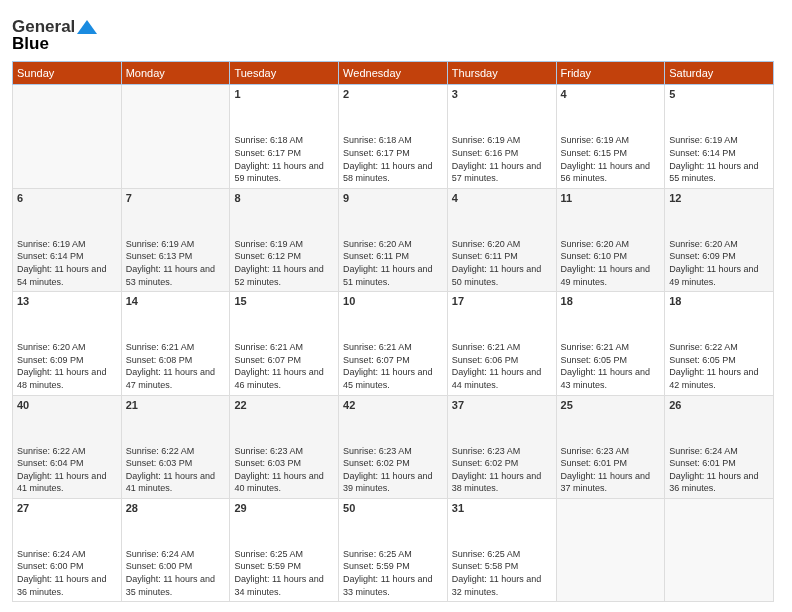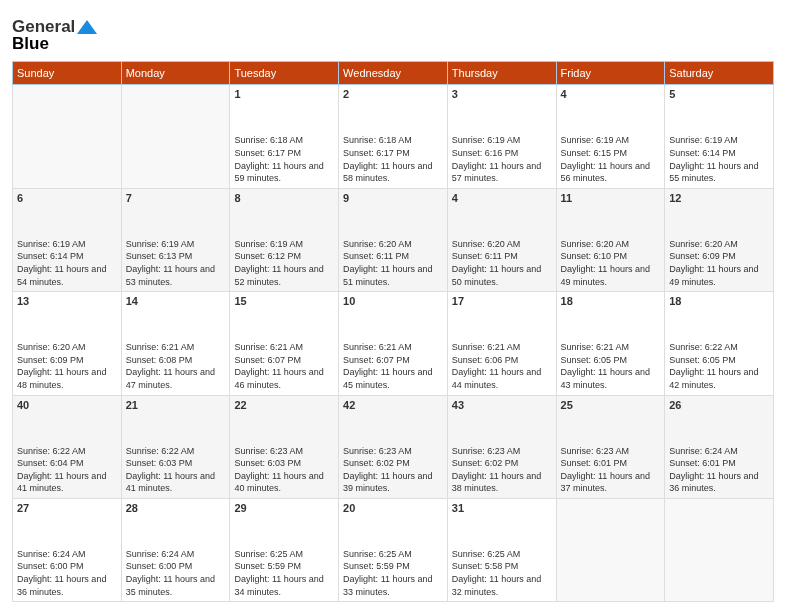--- a/index.html
+++ b/index.html
@@ -216,21 +216,21 @@
           </td>
           <td>
             <span class="day-num">22</span>
             <div class="day-info">Sunrise: 6:23 AM<br>Sunset: 6:03 PM<br>Daylight: 11 hours and 40 minutes.</div>
           </td>
           <td>
             <span class="day-num">42</span>
             <div class="day-info">Sunrise: 6:23 AM<br>Sunset: 6:02 PM<br>Daylight: 11 hours and 39 minutes.</div>
           </td>
           <td>
-            <span class="day-num">43</span>
+            <span class="day-num">37</span>
             <div class="day-info">Sunrise: 6:23 AM<br>Sunset: 6:02 PM<br>Daylight: 11 hours and 38 minutes.</div>
           </td>
           <td>
             <span class="day-num">25</span>
             <div class="day-info">Sunrise: 6:23 AM<br>Sunset: 6:01 PM<br>Daylight: 11 hours and 37 minutes.</div>
           </td>
           <td>
             <span class="day-num">26</span>
             <div class="day-info">Sunrise: 6:24 AM<br>Sunset: 6:01 PM<br>Daylight: 11 hours and 36 minutes.</div>
           </td>
@@ -242,21 +242,21 @@
           </td>
           <td>
             <span class="day-num">28</span>
             <div class="day-info">Sunrise: 6:24 AM<br>Sunset: 6:00 PM<br>Daylight: 11 hours and 35 minutes.</div>
           </td>
           <td>
             <span class="day-num">29</span>
             <div class="day-info">Sunrise: 6:25 AM<br>Sunset: 5:59 PM<br>Daylight: 11 hours and 34 minutes.</div>
           </td>
           <td>
-            <span class="day-num">20</span>
+            <span class="day-num">50</span>
             <div class="day-info">Sunrise: 6:25 AM<br>Sunset: 5:59 PM<br>Daylight: 11 hours and 33 minutes.</div>
           </td>
           <td>
             <span class="day-num">31</span>
             <div class="day-info">Sunrise: 6:25 AM<br>Sunset: 5:58 PM<br>Daylight: 11 hours and 32 minutes.</div>
           </td>
           <td class="empty"></td>
           <td class="empty"></td>
         </tr>
       </tbody>

